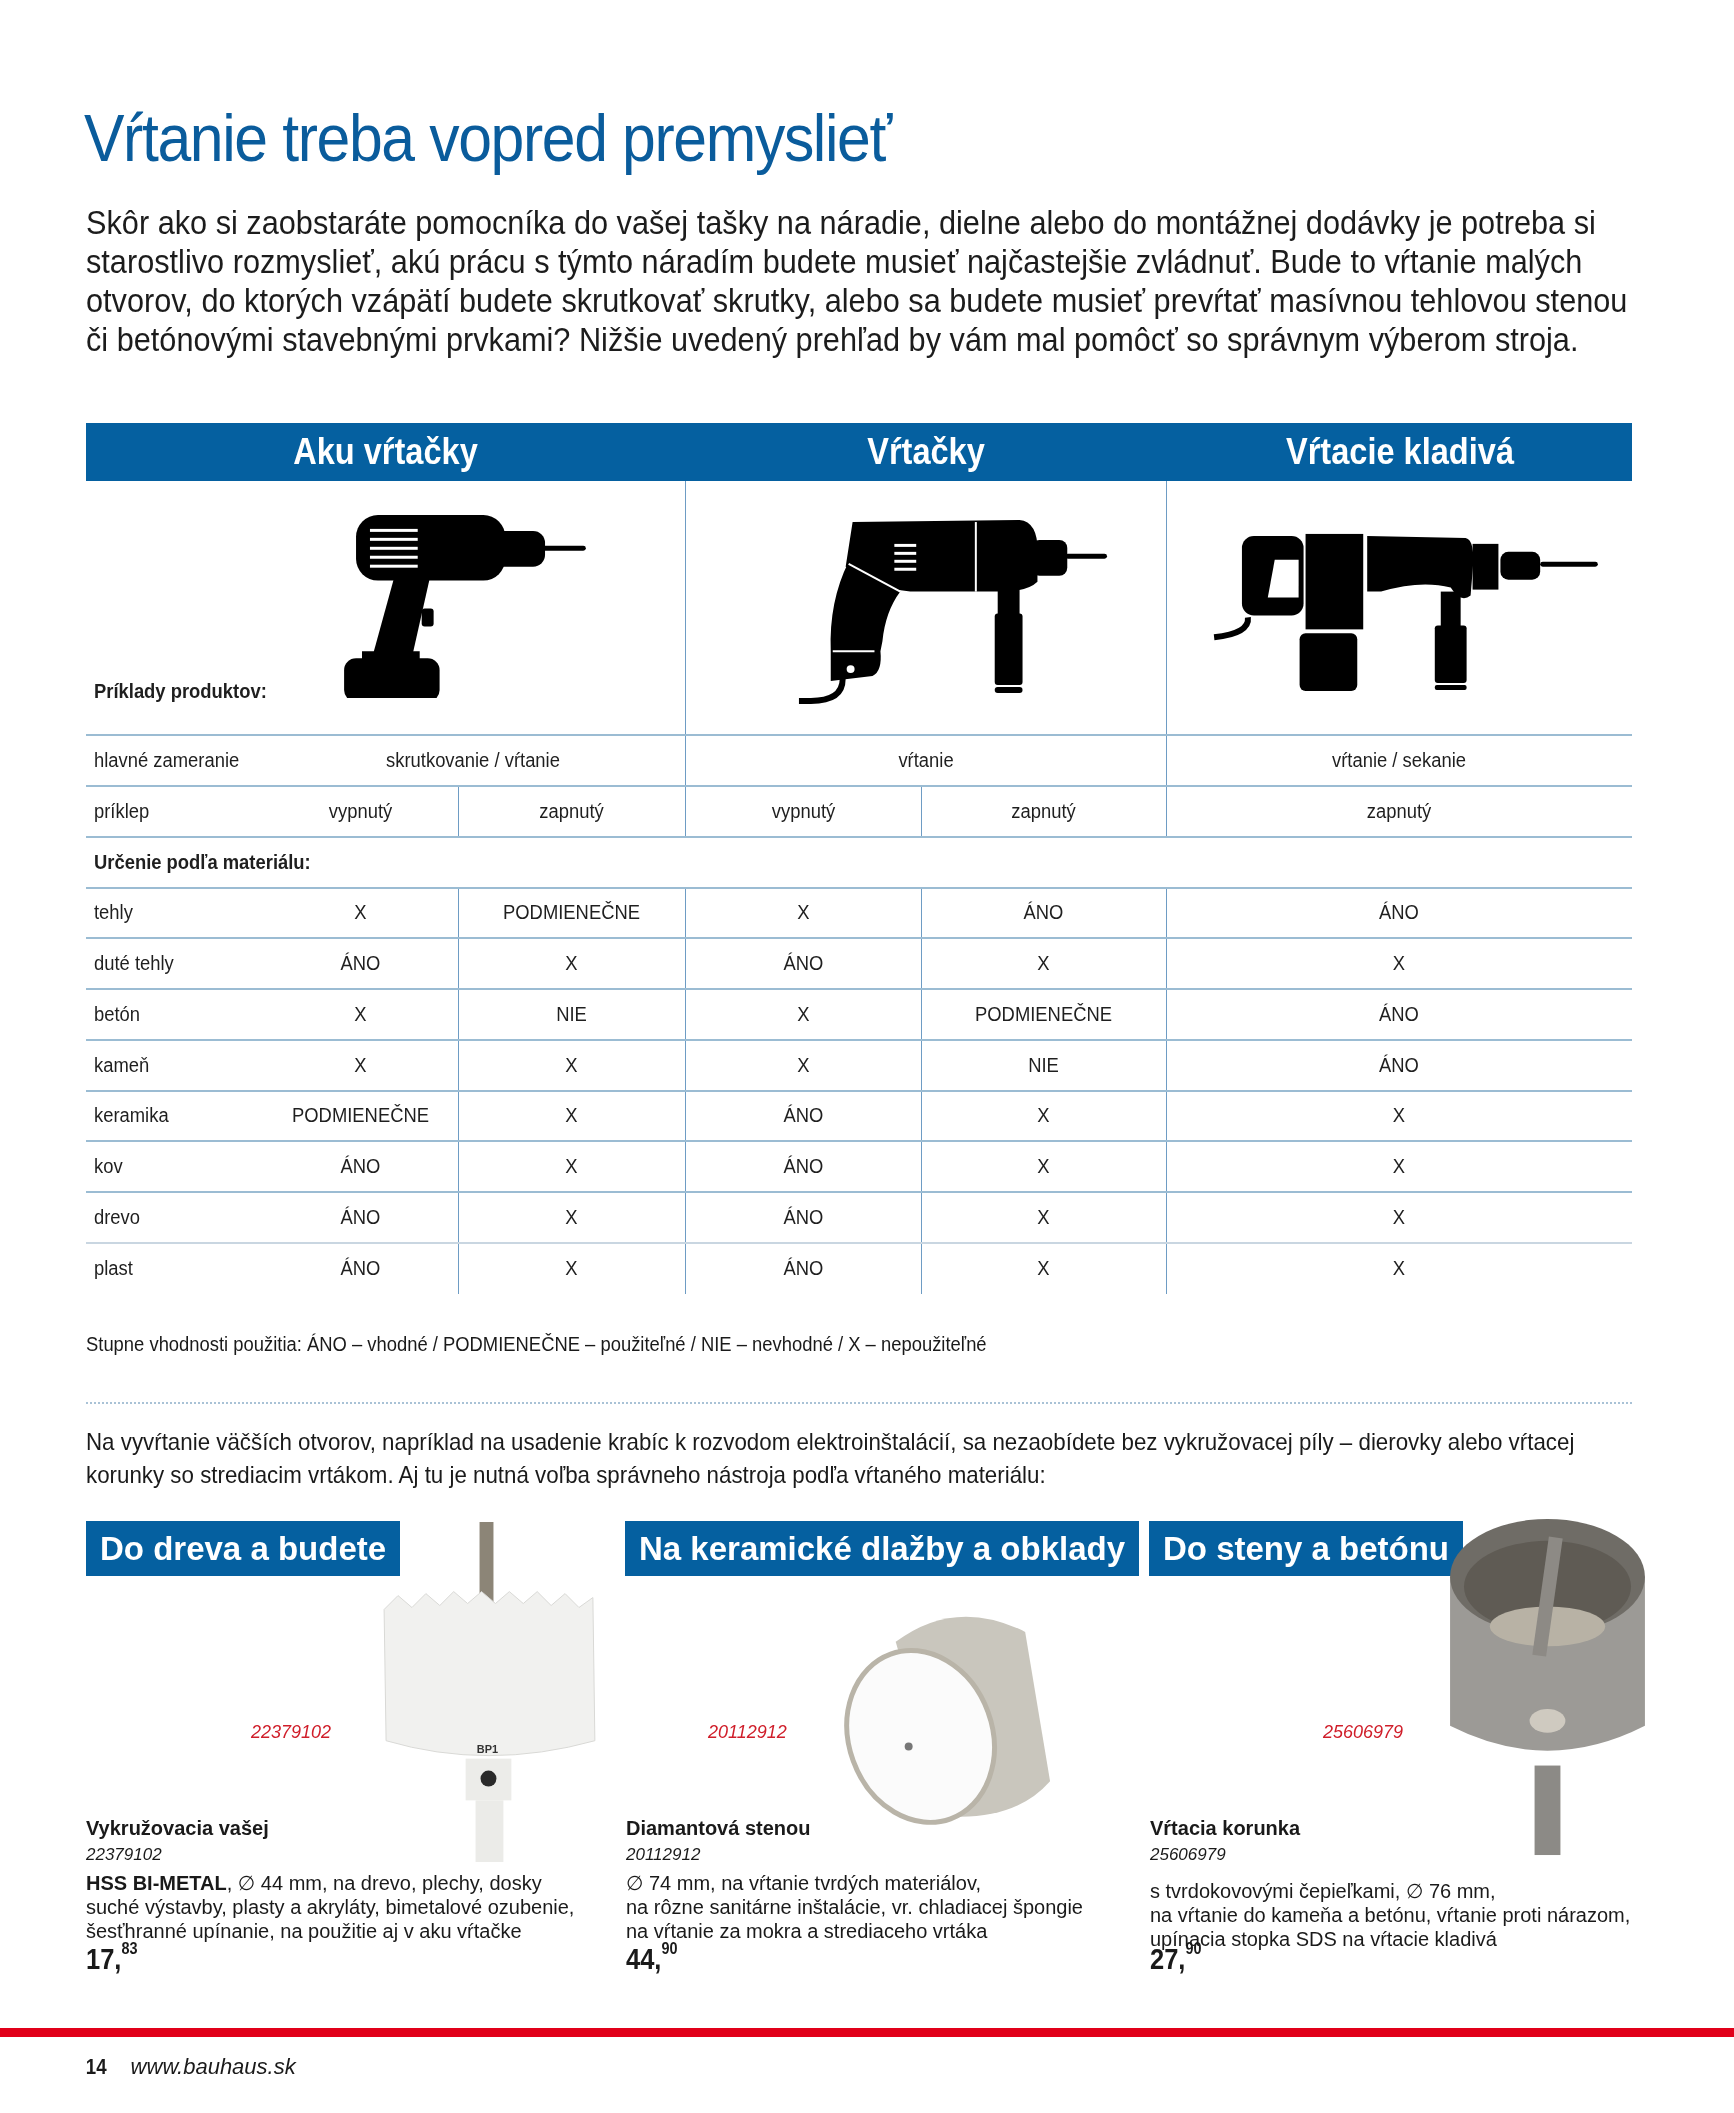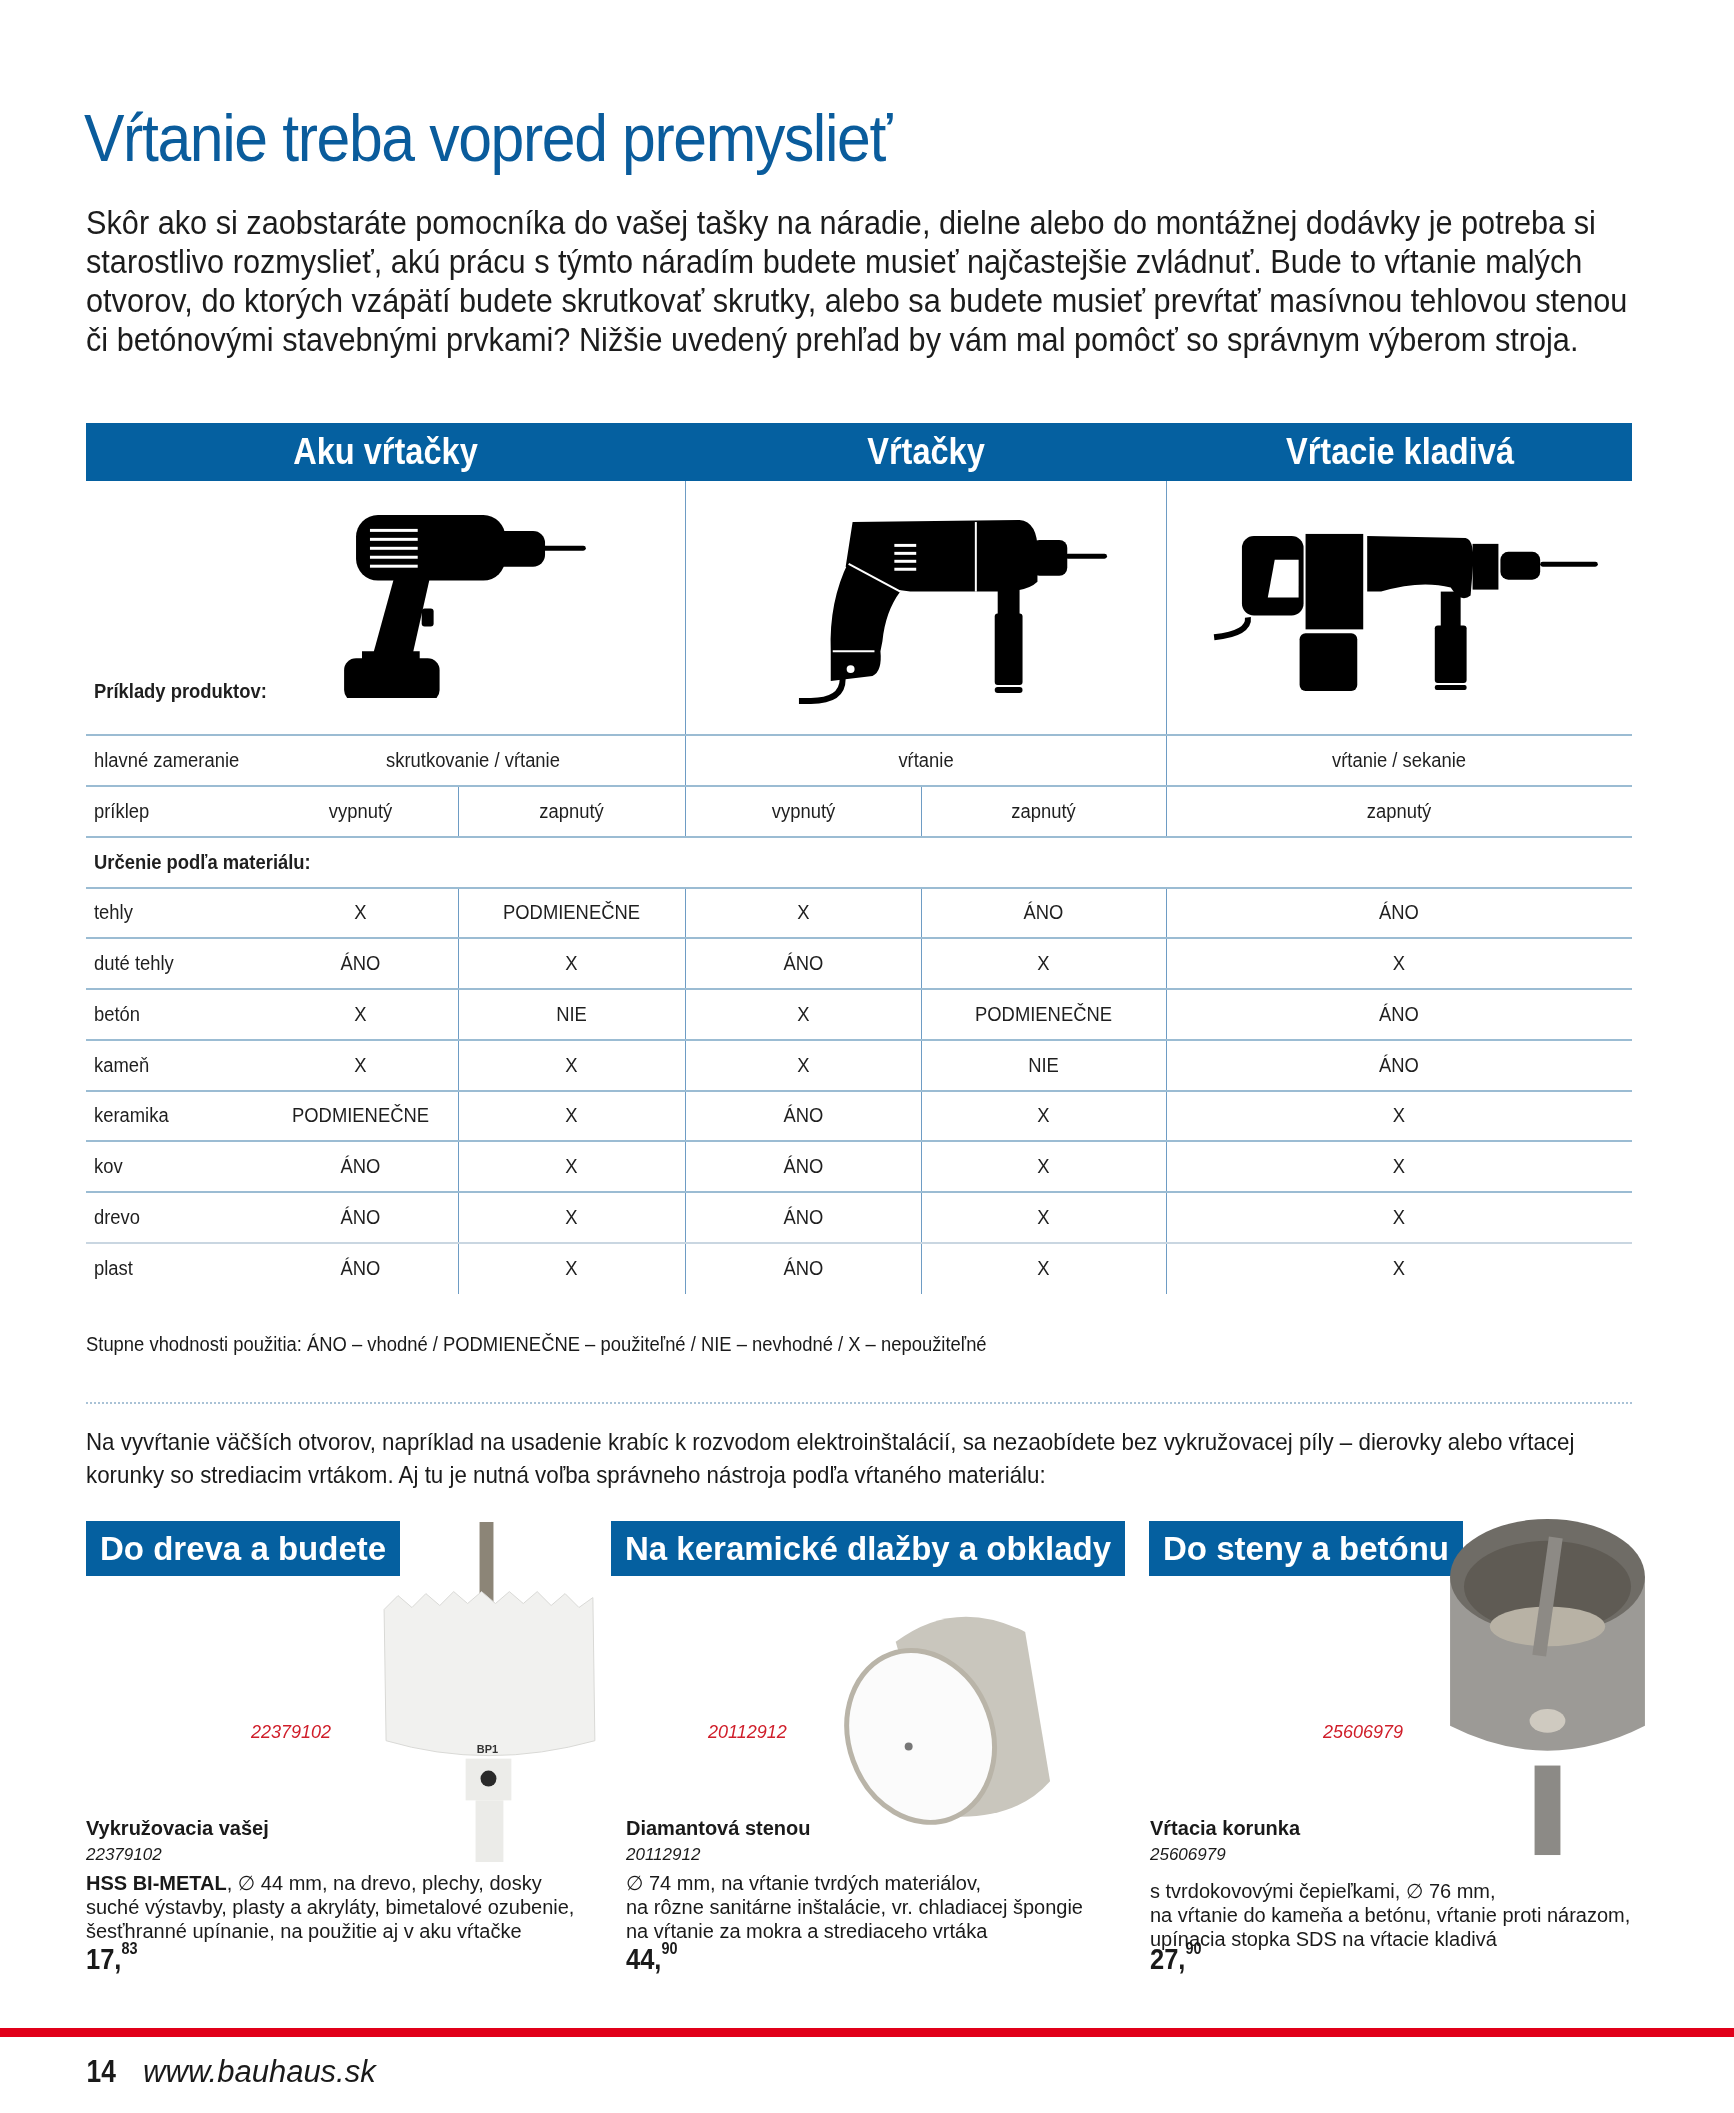--- a/index.html
+++ b/index.html
@@ -30,21 +30,21 @@
          font-size:33px; line-height:55px; padding:0 14px; white-space:nowrap; }
   .code-red { position:absolute; top:1722px; font-size:18px; font-style:italic; color:#d01e2a; }
   .pname { position:absolute; top:1817px; font-size:20px; font-weight:700; }
   .pcode { position:absolute; top:1845px; font-size:17px; font-style:italic; }
   .pdesc { position:absolute; top:1871px; font-size:20px; line-height:24px; }
   .pdesc p { margin:0; white-space:nowrap; }
   .price { position:absolute; top:1942px; font-size:30px; font-weight:700; transform:scaleX(0.85); transform-origin:left top; }
   .price sup { font-size:17px; position:relative; top:-4px; }
 
   #redbar { left:0; top:2028px; width:1734px; height:9px; background:#e1001a; }
-  #footer { left:84px; top:2054px; font-size:31px; white-space:nowrap; }
+  #footer { left:84px; top:2054px; font-size:22px; white-space:nowrap; }
   #footer .pg { font-weight:700; transform:scaleX(0.85); display:inline-block; }
   #footer .url { font-style:italic; margin-left:16px; }
 </style>
 </head>
 <body>
 
 <div id="title" class="abs">Vŕtanie treba vopred premyslieť</div>
 
 <div id="intro" class="abs">
   <p>Skôr ako si zaobstaráte pomocníka do vašej tašky na náradie, dielne alebo do montážnej dodávky je potreba si</p>
@@ -225,21 +225,21 @@
 <div class="code-red" style="left:251px;">22379102</div>
 <div class="pname" style="left:86px;">Vykružovacia vašej</div>
 <div class="pcode" style="left:86px;">22379102</div>
 <div class="pdesc" style="left:86px;">
   <p><b>HSS BI-METAL</b><span>, ∅ 44 mm, na drevo, plechy, dosky</span></p>
   <p>suché výstavby, plasty a akryláty, bimetalové ozubenie,</p>
   <p>šesťhranné upínanie, na použitie aj v aku vŕtačke</p>
 </div>
 <div class="price" style="left:86px;"><span>17,</span><sup>83</sup></div>
 
-<div class="cat" style="left:611px;">Na keramické dlažby a obklady</div>
+<div class="cat" style="left:625px;">Na keramické dlažby a obklady</div>
 <svg class="abs" style="left:826px;top:1602px;" width="239" height="239" viewBox="0 0 240 240">
   <path d="M70 40 Q130 -5 200 30 L225 180 Q190 220 120 215 Z" fill="#c9c6bd"></path>
   <ellipse cx="95" cy="135" rx="72" ry="88" transform="rotate(-20 95 135)" fill="#fbfbfb" stroke="#b9b4a8" stroke-width="5"></ellipse>
   <circle cx="83" cy="145" r="4" fill="#777"></circle>
 </svg>
 <div class="code-red" style="left:708px;">20112912</div>
 <div class="pname" style="left:626px;">Diamantová stenou</div>
 <div class="pcode" style="left:626px;">20112912</div>
 <div class="pdesc" style="left:626px;">
   <p>∅ 74 mm, na vŕtanie tvrdých materiálov,</p>

